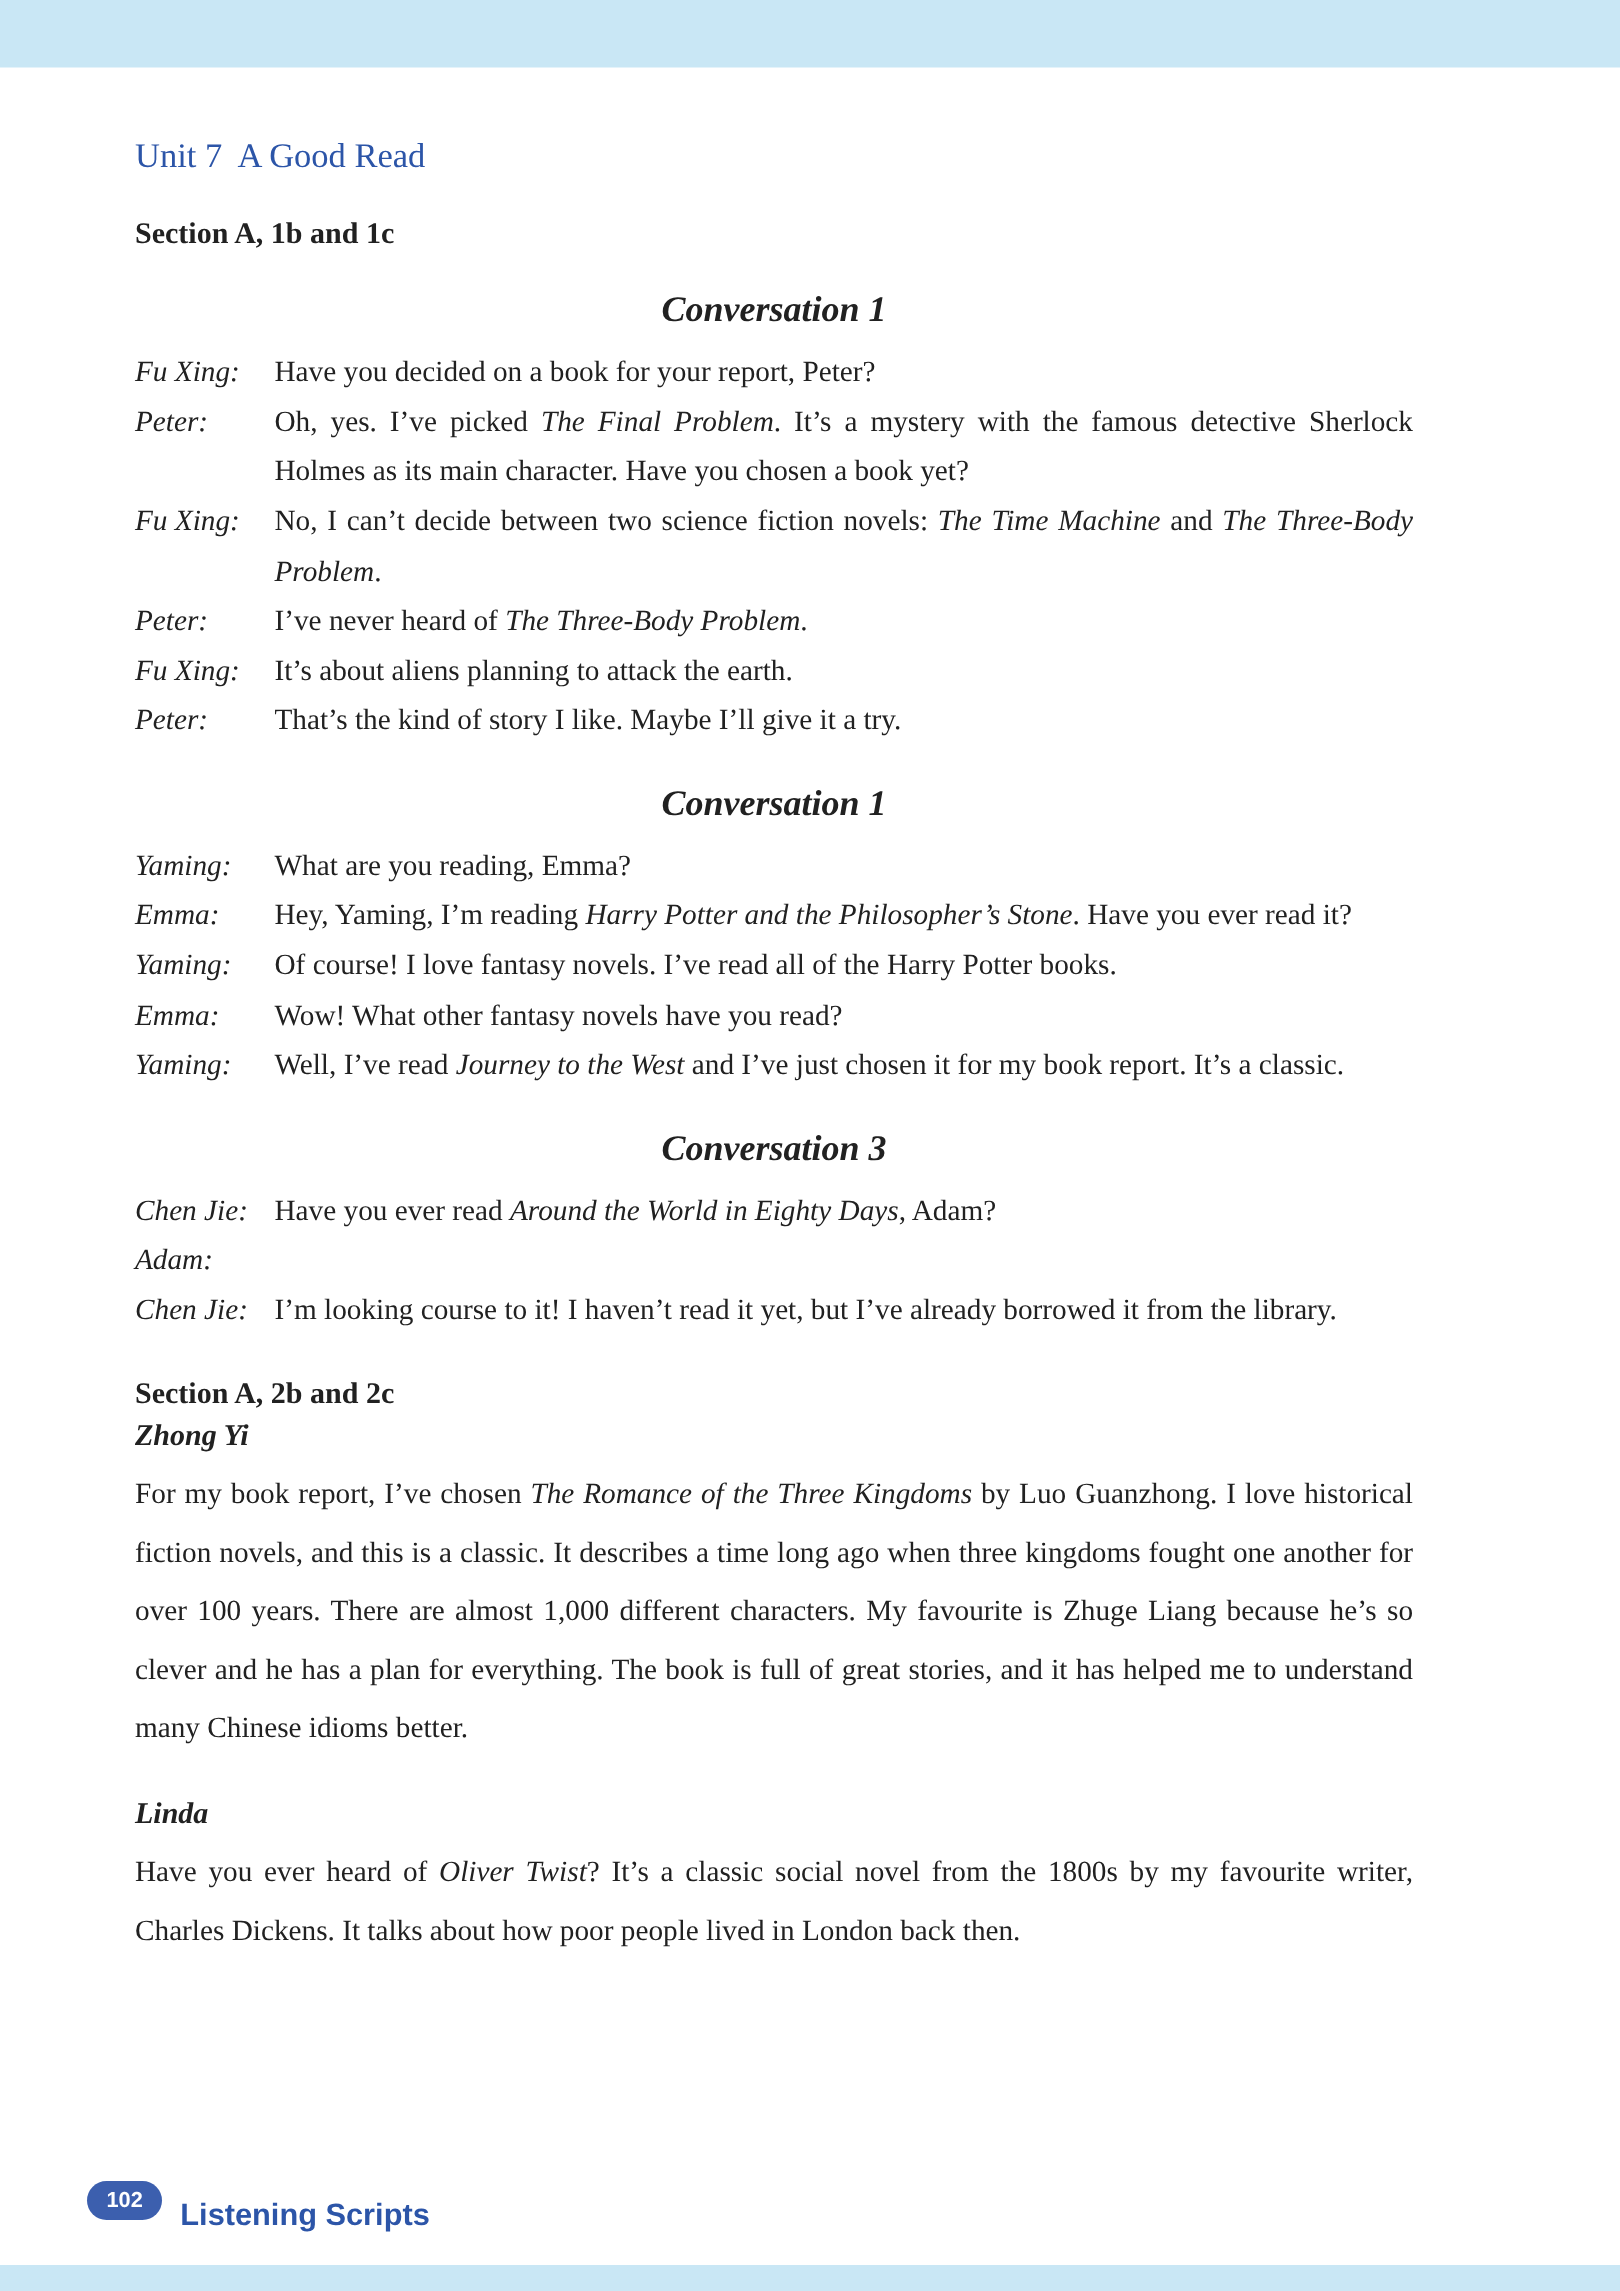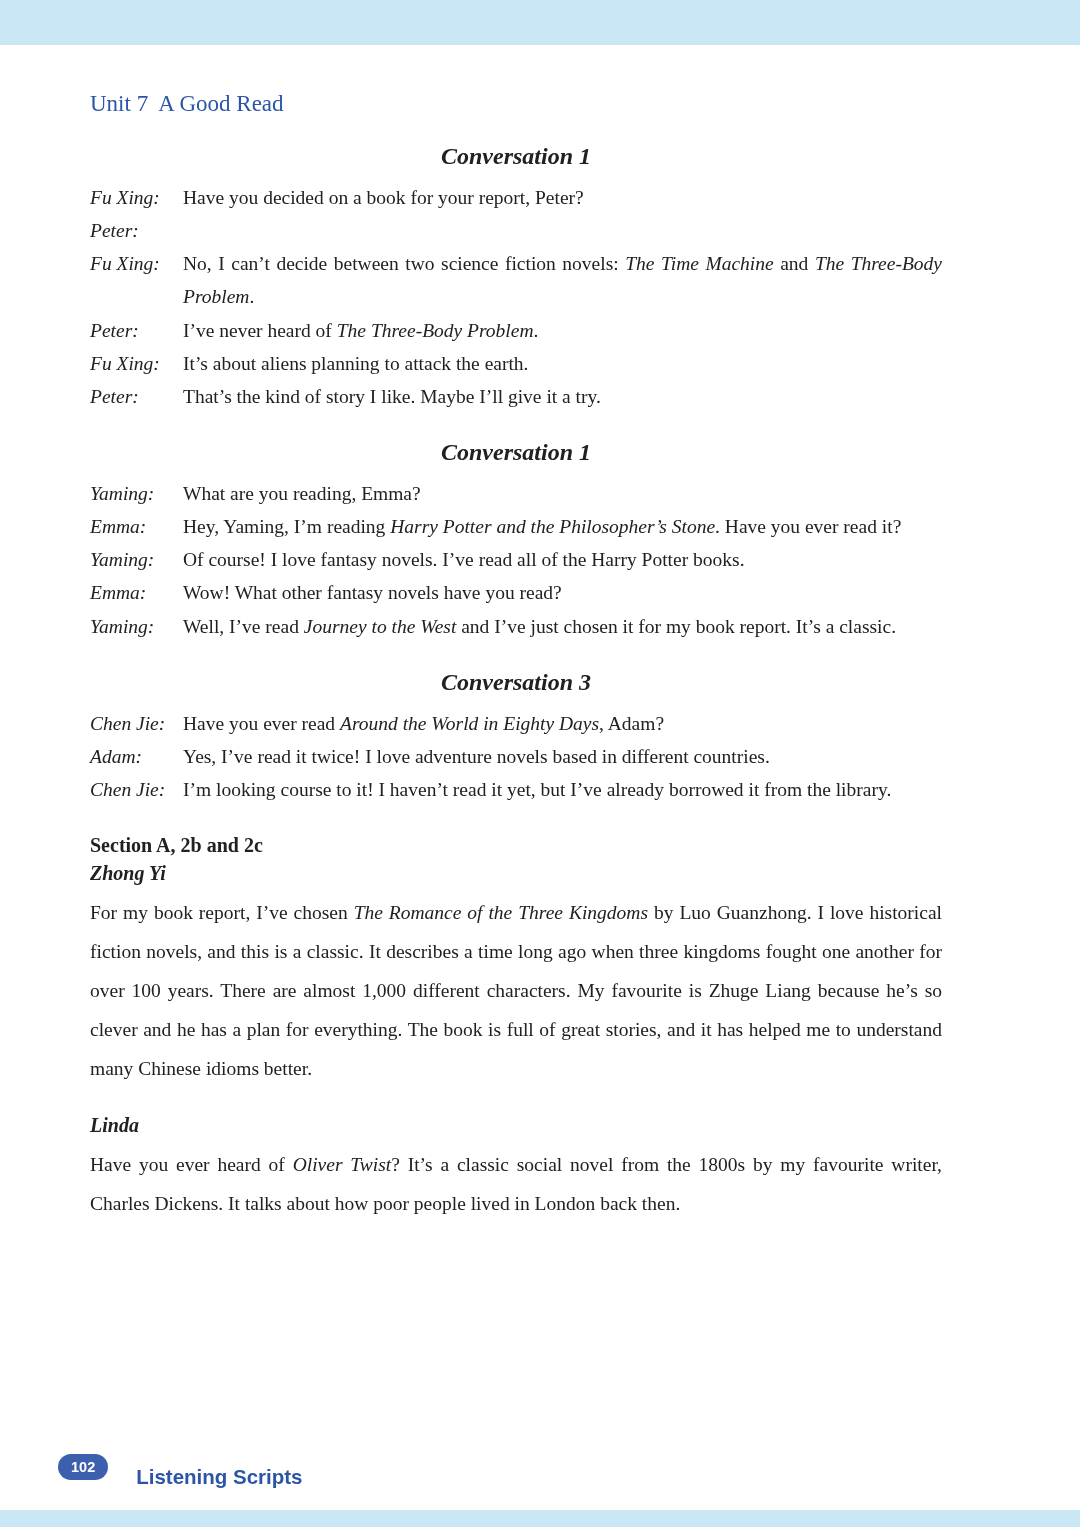--- a/index.html
+++ b/index.html
@@ -75,21 +75,21 @@
     font-size: 19.5px;
     line-height: 2.0;
     text-align: justify;
   }
   .footer {
     position: absolute;
     left: 58px;
     bottom: 38px;
     display: flex;
     align-items: center;
-    gap: 28px;
+    gap: 12px;
     font-family: "Liberation Sans", sans-serif;
   }
   .page-badge {
     display: inline-block;
     background: var(--badge, #3c5fae);
     color: #ffffff;
     border-radius: 15px;
     padding: 4px 13px;
     font-size: 14.5px;
     font-weight: 700;
@@ -103,27 +103,29 @@
   }
 </style>
 </head>
 <body>
 
 <div class="top-bar"></div>
 
 <div class="content">
   <h1 class="unit-title">Unit 7  A Good Read</h1>
   <div id="blocks-root">
+      <p class="section-label">Section A, 1b and 1c</p>
       <h3 class="subheading">Conversation 1</h3>
       <div class="dialogue-row">
         <span class="speaker">Fu Xing:</span>
         <span class="line"><span>Have you decided on a book for your report, Peter?</span></span>
       </div>
       <div class="dialogue-row">
         <span class="speaker">Peter:</span>
+        <span class="line"><span>Oh, yes. I’ve picked </span><span class="it">The Final Problem</span><span>. It’s a mystery with the famous detective Sherlock Holmes as its main character. Have you chosen a book yet?</span></span>
       </div>
       <div class="dialogue-row">
         <span class="speaker">Fu Xing:</span>
         <span class="line"><span>No, I can’t decide between two science fiction novels: </span><span class="it">The Time Machine</span><span> and </span><span class="it">The Three-Body Problem</span><span>.</span></span>
       </div>
       <div class="dialogue-row">
         <span class="speaker">Peter:</span>
         <span class="line"><span>I’ve never heard of </span><span class="it">The Three-Body Problem</span><span>.</span></span>
       </div>
       <div class="dialogue-row">
@@ -155,21 +157,20 @@
         <span class="speaker">Yaming:</span>
         <span class="line"><span>Well, I’ve read </span><span class="it">Journey to the West</span><span> and I’ve just chosen it for my book report. It’s a classic.</span></span>
       </div>
       <h3 class="subheading">Conversation 3</h3>
       <div class="dialogue-row">
         <span class="speaker">Chen Jie:</span>
         <span class="line"><span>Have you ever read </span><span class="it">Around the World in Eighty Days</span><span>, Adam?</span></span>
       </div>
       <div class="dialogue-row">
         <span class="speaker">Adam:</span>
-        <span class="line"><span>Yes, I’ve read it twice! I love adventure novels based in different countries.</span></span>
       </div>
       <div class="dialogue-row">
         <span class="speaker">Chen Jie:</span>
         <span class="line"><span>I’m looking course to it! I haven’t read it yet, but I’ve already borrowed it from the library.</span></span>
       </div>
       <p class="section-label">Section A, 2b and 2c</p>
       <h3 class="speaker-heading">Zhong Yi</h3>
       <p class="paragraph"><span>For my book report, I’ve chosen </span><span class="it">The Romance of the Three Kingdoms</span><span> by Luo Guanzhong. I love historical fiction novels, and this is a classic. It describes a time long ago when three kingdoms fought one another for over 100 years. There are almost 1,000 different characters. My favourite is Zhuge Liang because he’s so clever and he has a plan for everything. The book is full of great stories, and it has helped me to understand many Chinese idioms better.</span></p>
       <h3 class="speaker-heading">Linda</h3>
       <p class="paragraph"><span>Have you ever heard of </span><span class="it">Oliver Twist</span><span>? It’s a classic social novel from the 1800s by my favourite writer, Charles Dickens. It talks about how poor people lived in London back then.</span></p>

